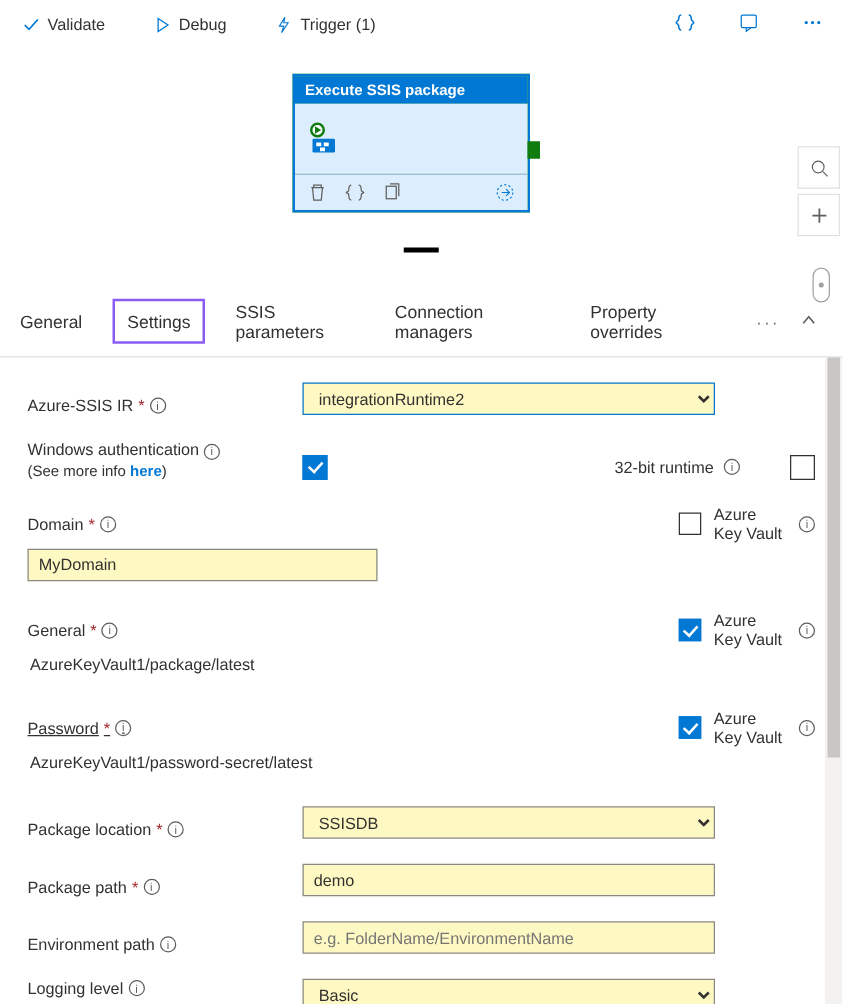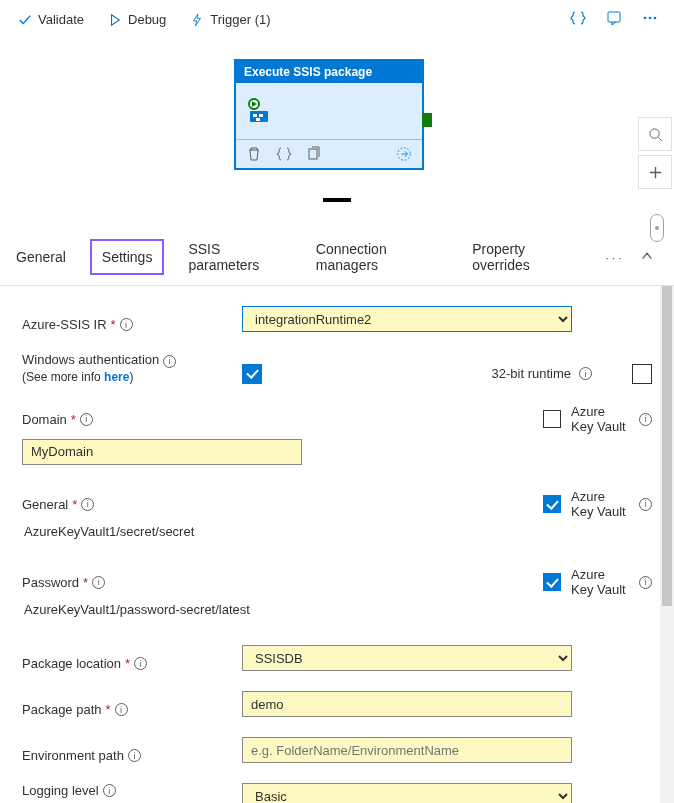--- a/index.html
+++ b/index.html
@@ -1,19 +1,19 @@
 <!DOCTYPE html>
 <html><head>
 <meta charset="utf-8">
 <style>
   * { box-sizing: border-box; font-family: "Segoe UI", Arial, sans-serif; }
   body { margin: 0; font-size: 13px; color: #323130; background: #fff; width: 674px; }
   
   
-  .toolbar { display: flex; align-items: center; padding: 6px 10px; gap: 8px; justify-content: center; }
+  .toolbar { display: flex; align-items: center; padding: 6px 10px; gap: 23px; justify-content: center; }
   .toolbar-item { display: flex; align-items: center; gap: 6px; padding: 4px 8px; cursor: pointer; color: #323130; }
   .toolbar-item svg { width: 14px; height: 14px; }
   .toolbar-spacer { flex: 1; }
   .toolbar-iconbtn { padding: 4px 6px; cursor: pointer; color: #0078d4; }
   
   
   .canvas { position: relative; height: 190px; }
   .activity-card { position: absolute; left: 234px; top: 20px; width: 190px; border: 2px solid #0078d4; background: #84cc16; }
   .activity-header { background: #0078d4; color: #fff; font-size: 12px; font-weight: 600; padding: 4px 8px; }
   .activity-body { background: #dceefd; display: flex; align-items: center; gap: 10px; padding: 14px 10px; }
@@ -230,26 +230,26 @@
         <span>General</span>
         <span class="req">*</span>
         <span class="info-icon">i</span>
       </div>
       <div class="akv-col">
         <span class="chk checked"></span>
         <span class="multi-label">Azure Key Vault</span>
         <span class="info-icon">i</span>
       </div>
     </div>
-    <div class="readonly-path">AzureKeyVault1/secret/secret</div>
+    <div class="readonly-path">AzureKeyVault1/package/latest</div>
   </div>
 
   <div class="row" style="display:block; margin-bottom:24px;">
     <div style="display:flex; align-items:center;">
-      <div class="label" style="width:auto; flex:1;">
+      <div class="label" style="width:auto; flex:1;text-decoration:underline;">
         <span>Password</span>
         <span class="req">*</span>
         <span class="info-icon">i</span>
       </div>
       <div class="akv-col">
         <span class="chk checked"></span>
         <span class="multi-label">Azure Key Vault</span>
         <span class="info-icon">i</span>
       </div>
     </div>

